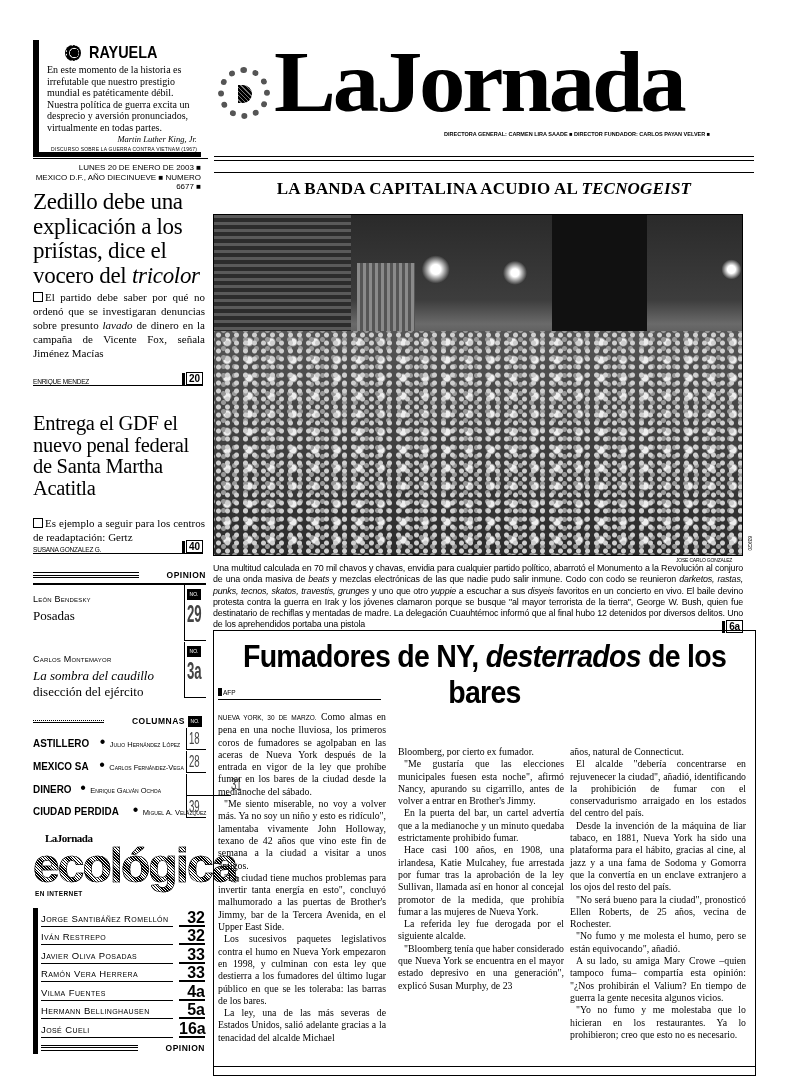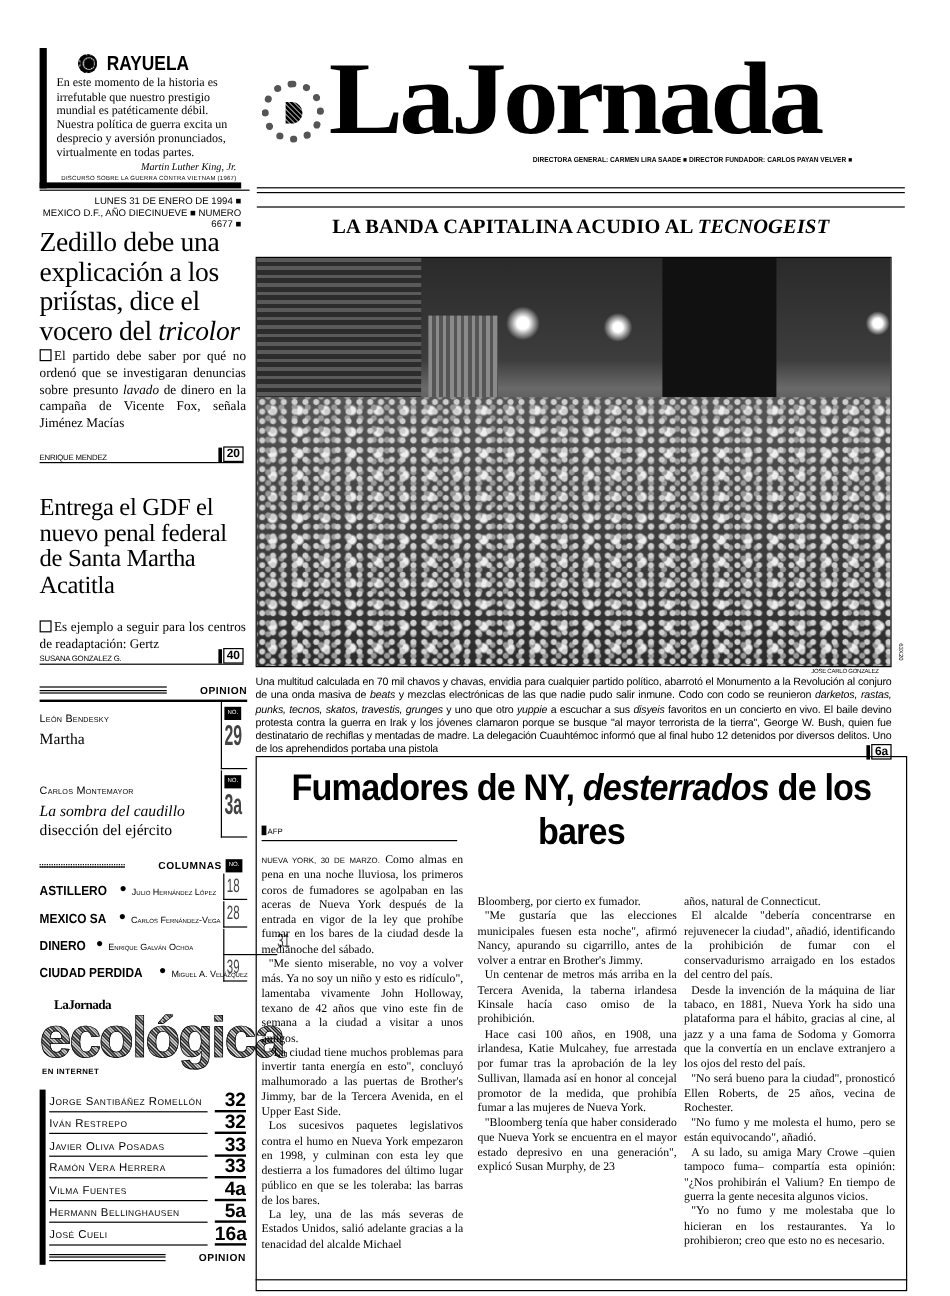--- a/index.html
+++ b/index.html
@@ -139,21 +139,21 @@
   <div class="rhead">
     <span class="logo"></span>
     <span class="t">RAYUELA</span>
   </div>
   <div class="rtext">En este momento de la historia es irrefutable que nuestro prestigio mundial es patéticamente débil. Nuestra política de guerra excita un desprecio y aversión pronunciados, virtualmente en todas partes.</div>
   <div class="rauth">Martin Luther King, Jr.</div>
   <div class="rsrc">Discurso sobre la guerra contra Vietnam (1967)</div>
 </div>
 
 <div id="dateline" class="abs">
-  <div>LUNES 31 DE ENERO DE 1994 ■</div>
+  <div>LUNES 20 DE ENERO DE 2003 ■</div>
   <div>MEXICO D.F., AÑO DIECINUEVE ■ NUMERO 6677 ■</div>
 </div>
 
 <div id="masthead" class="abs">
   <span class="sun"></span>
   <span class="name">LaJornada</span>
 </div>
 <div id="directors" class="abs">DIRECTORA GENERAL: CARMEN LIRA SAADE ■ DIRECTOR FUNDADOR: CARLOS PAYAN VELVER ■</div>
 
 <div class="rule" style="left:214px;top:156px;width:540px;"></div>
@@ -213,21 +213,21 @@
 </div>
 
 <div id="opinion-head" class="sechead">
   <span class="lines"></span>
   <span class="lbl">OPINION</span>
 </div>
 <div id="opinion-rule" class="rule"></div>
 
 <div class="opentry" style="top:594px;">
   <div class="author">León Bendesky</div>
-  <div class="title">Martha</div>
+  <div class="title">Posadas</div>
 </div>
 <div class="opnum" style="top:585px;height:56px;">
   <span class="tag">NO.</span>
   <span class="n">29</span>
 </div>
 
 <div class="opentry" style="top:654px;">
   <div class="author">Carlos Montemayor</div>
   <div class="title">
     <i>La sombra del caudillo</i><br>
@@ -319,22 +319,23 @@
   <div id="fcol1" class="fcol">
     <p class="noind"><span class="dl">NUEVA YORK, 30 DE MARZO.</span> <span>Como almas en pena en una noche lluviosa, los primeros coros de fumadores se agolpaban en las aceras de Nueva York después de la entrada en vigor de la ley que prohíbe fumar en los bares de la ciudad desde la medianoche del sábado.</span></p>
     <p>"Me siento miserable, no voy a volver más. Ya no soy un niño y esto es ridículo", lamentaba vivamente John Holloway, texano de 42 años que vino este fin de semana a la ciudad a visitar a unos amigos.</p>
     <p>"La ciudad tiene muchos problemas para invertir tanta energía en esto", concluyó malhumorado a las puertas de Brother's Jimmy, bar de la Tercera Avenida, en el Upper East Side.</p>
     <p>Los sucesivos paquetes legislativos contra el humo en Nueva York empezaron en 1998, y culminan con esta ley que destierra a los fumadores del último lugar público en que se les toleraba: las barras de los bares.</p>
     <p>La ley, una de las más severas de Estados Unidos, salió adelante gracias a la tenacidad del alcalde Michael</p>
   </div>
   <div id="fcol2" class="fcol">
     <p class="noind">Bloomberg, por cierto ex fumador.</p>
     <p>"Me gustaría que las elecciones municipales fuesen esta noche", afirmó Nancy, apurando su cigarrillo, antes de volver a entrar en Brother's Jimmy.</p>
-    <p>Un centenar de metros más arriba en la Tercera Avenida, la taberna irlandesa Kinsale hacía caso omiso de la prohibición.</p>
+    <p>En la puerta del bar, un cartel advertía que a la medianoche y un minuto quedaba estrictamente prohibido fumar.</p>
     <p>Hace casi 100 años, en 1908, una irlandesa, Katie Mulcahey, fue arrestada por fumar tras la aprobación de la ley Sullivan, llamada así en honor al concejal promotor de la medida, que prohibía fumar a las mujeres de Nueva York.</p>
+    <p>La referida ley fue derogada por el siguiente alcalde.</p>
     <p>"Bloomberg tenía que haber considerado que Nueva York se encuentra en el mayor estado depresivo en una generación", explicó Susan Murphy, de 23</p>
   </div>
   <div id="fcol3" class="fcol">
     <p class="noind">años, natural de Connecticut.</p>
     <p>El alcalde "debería concentrarse en rejuvenecer la ciudad", añadió, identificando la prohibición de fumar con el conservadurismo arraigado en los estados del centro del país.</p>
     <p>Desde la invención de la máquina de liar tabaco, en 1881, Nueva York ha sido una plataforma para el hábito, gracias al cine, al jazz y a una fama de Sodoma y Gomorra que la convertía en un enclave extranjero a los ojos del resto del país.</p>
     <p>"No será bueno para la ciudad", pronosticó Ellen Roberts, de 25 años, vecina de Rochester.</p>
     <p>"No fumo y me molesta el humo, pero se están equivocando", añadió.</p>
     <p>A su lado, su amiga Mary Crowe –quien tampoco fuma– compartía esta opinión: "¿Nos prohibirán el Valium? En tiempo de guerra la gente necesita algunos vicios.</p>
     <p>"Yo no fumo y me molestaba que lo hicieran en los restaurantes. Ya lo prohibieron; creo que esto no es necesario.</p>

